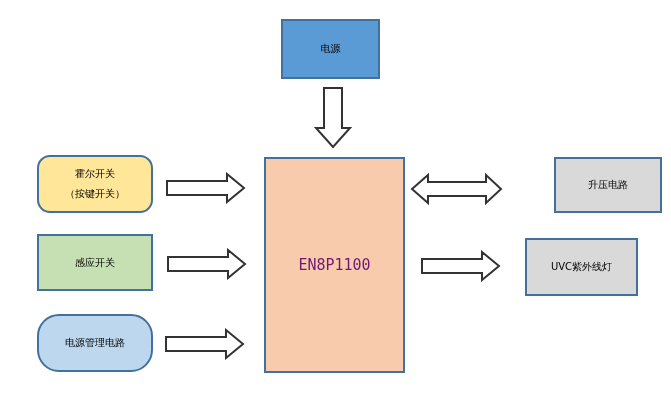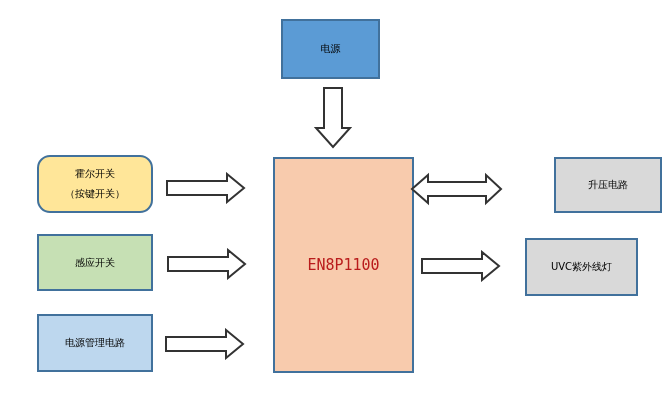--- a/index.html
+++ b/index.html
@@ -25,21 +25,21 @@
     text-align: center;
     color: #000000;
     font-size: 10px;
     line-height: 20px;
   }
   .node .lbl { white-space: nowrap; }
   
   .n-power      { left: 281px; top: 19px;  width: 99px;  height: 60px; }
   .n-hall       { left: 37px;  top: 155px; width: 116px; height: 58px; border-radius: 13px; }
   .n-button     { left: 37px;  top: 234px; width: 116px; height: 57px; }
-  .n-power-mgmt { left: 37px;  top: 314px; width: 116px; height: 58px; }
+  .n-power-mgmt { left: 37px;  top: 314px; width: 116px; height: 58px; border-radius: 22px; }
   .n-mcu        { left: 264px; top: 157px; width: 141px; height: 216px;
                   font-family: "DejaVu Sans Mono", "Liberation Mono", monospace;
                   font-size: 15px; }
   .n-boost      { left: 525px; top: 157px; width: 108px; height: 56px; margin-left: 29px; }
   .n-uvc        { left: 525px; top: 238px; width: 113px; height: 58px; }
   
   svg.block-arrow { position: absolute; display: block; }
   .a-power-mcu  { left: 314px; top: 87px;  }
   .a-hall-mcu   { left: 166px; top: 172px; }
   .a-button-mcu { left: 167px; top: 248px; }
@@ -62,21 +62,21 @@
   </div>
 
   <div class="node n-button" style="background-color: rgb(198, 224, 180); border-color: rgb(65, 113, 156); color: rgb(0, 0, 0);">
     <span class="lbl">感应开关</span>
   </div>
 
   <div class="node n-power-mgmt" style="background-color: rgb(189, 215, 238); border-color: rgb(65, 113, 156); color: rgb(0, 0, 0);">
     <span class="lbl">电源管理电路</span>
   </div>
 
-  <div class="node n-mcu" style="background-color: rgb(248, 203, 173); border-color: rgb(65, 113, 156); color: #b91c1c; margin-left: 9px;">
+  <div class="node n-mcu" style="background-color: rgb(248, 203, 173); border-color: rgb(65, 113, 156); color: #701a75;">
     <span class="lbl">EN8P1100</span>
   </div>
 
   <div class="node n-boost" style="background-color: rgb(217, 217, 217); border-color: rgb(65, 113, 156); color: rgb(0, 0, 0);">
     <span class="lbl">升压电路</span>
   </div>
 
   <div class="node n-uvc" style="background-color: rgb(217, 217, 217); border-color: rgb(65, 113, 156); color: rgb(0, 0, 0);">
     <span class="lbl">UVC紫外线灯</span>
   </div>

